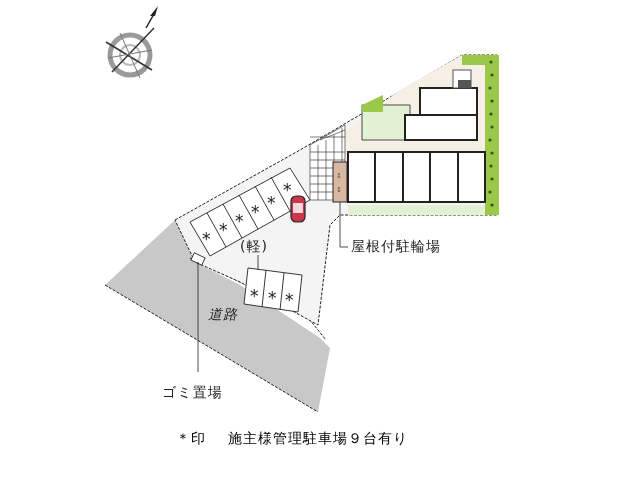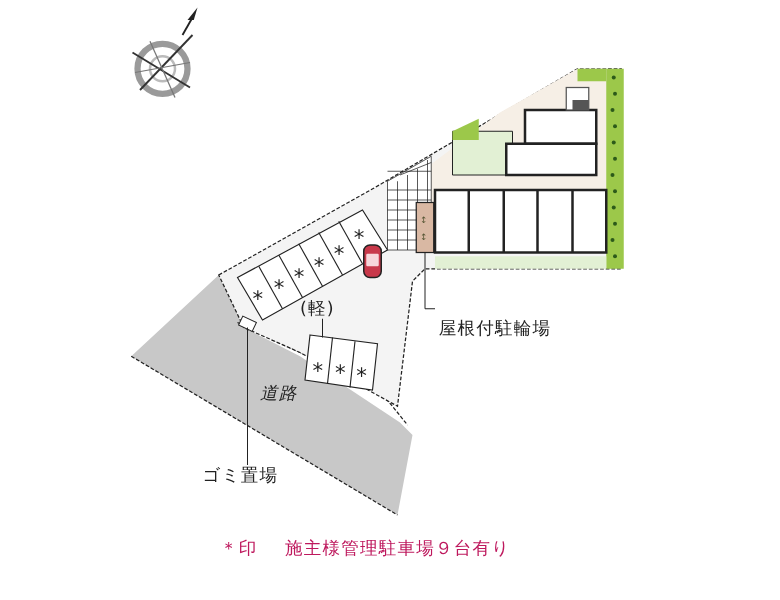--- a/index.html
+++ b/index.html
@@ -1,19 +1,19 @@
 <!DOCTYPE html>
 <html><head>
   <meta charset="utf-8">
   <style>
     html, body { margin: 0; padding: 0; background: #ffffff; }
     body { width: 624px; height: 480px; position: relative; overflow: hidden; font-family: "DejaVu Sans", sans-serif; }
     #plan { position: absolute; left: 0; top: 0; }
     .lbl { position: absolute; font-size: 14px; color: #222; white-space: nowrap; letter-spacing: 1px; }
-    .footer { position: absolute; left: 176px; top: 430px; font-size: 14px; color: #be185d; white-space: nowrap; letter-spacing: 1px; }
+    .footer { position: absolute; left: 176px; top: 430px; font-size: 14px; color: #000000; white-space: nowrap; letter-spacing: 1px; }
     .footer .gap { display: inline-block; width: 22px; }
   </style>
 </head>
 <body>
 
 <svg id="plan" width="624" height="480" viewBox="0 0 624 480">
 
   <g>
     <circle cx="130" cy="55" r="20" fill="none" stroke="#9a9a9a" stroke-width="5"></circle>
     <circle cx="130" cy="55" r="10" fill="none" stroke="#bbb" stroke-width="2"></circle>
@@ -122,20 +122,20 @@
     <text x="285" y="306">*</text>
   </g>
   <line x1="258" y1="255" x2="258" y2="270" stroke="#222" stroke-width="0.8"></line>
 
   <rect x="192" y="255" width="12" height="8" fill="#fff" stroke="#222" stroke-width="0.8" transform="rotate(25 198 259)"></rect>
   <line x1="198" y1="262" x2="198" y2="372" stroke="#222" stroke-width="0.8"></line>
 
   <polyline points="340,202 340,247 348,247" fill="none" stroke="#222" stroke-width="0.8"></polyline>
 </svg>
 
-<span class="lbl" style="left:351px; top:254px;">屋根付駐輪場</span>
+<span class="lbl" style="left:351px; top:238px;">屋根付駐輪場</span>
 <span class="lbl" style="left:240px; top:238px;">(軽)</span>
 <span class="lbl" style="left:208px; top:306px;font-style:italic;">道路</span>
-<span class="lbl" style="left:162px; top:372px;">ゴミ置場</span>
+<span class="lbl" style="left:162px; top:384px;">ゴミ置場</span>
 
 <div class="footer">
   <span>＊印</span><span class="gap"></span><span>施主様管理駐車場９台有り</span>
 </div>
 
 </body></html>

